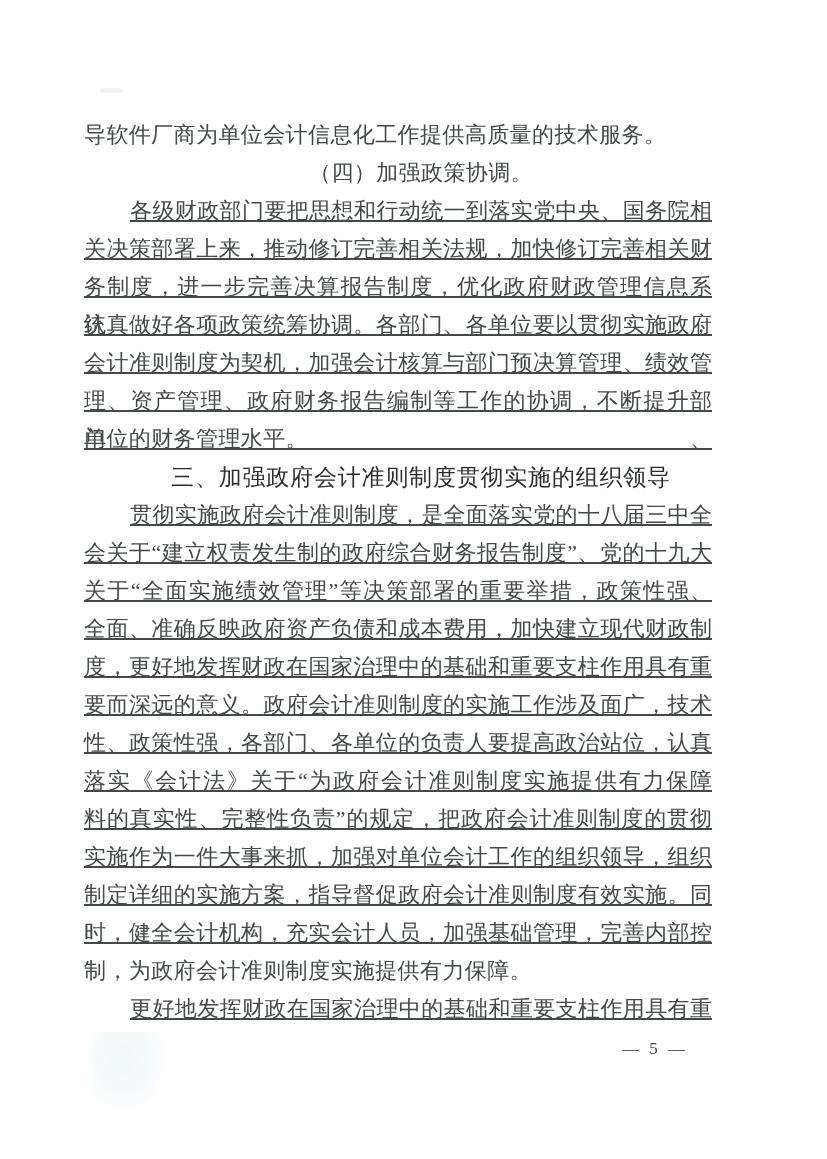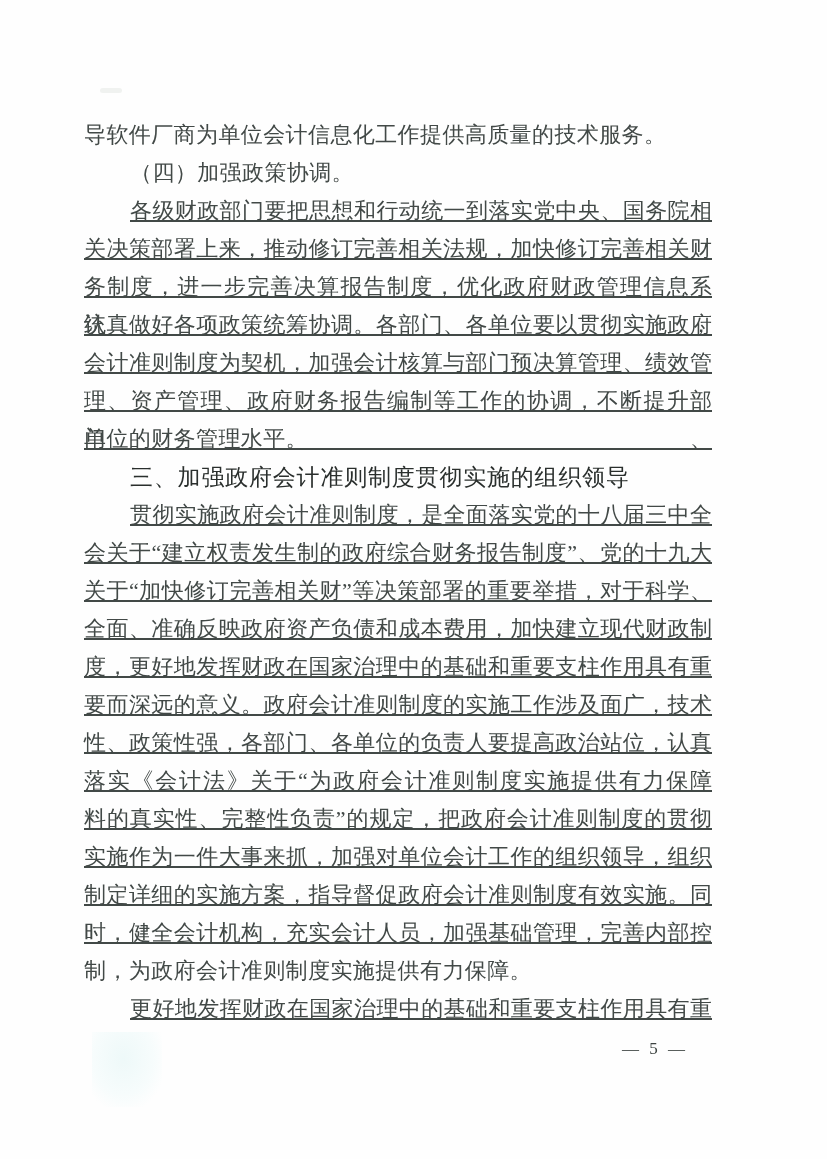--- a/index.html
+++ b/index.html
@@ -32,20 +32,21 @@
   }
   .line.fill {
     white-space: normal;
     text-align: justify;
     text-align-last: justify;
     letter-spacing: 0;
     text-decoration: underline;
   }
   .line.indent {
     text-indent: 46px;
+    text-align: center;
   }
   .line.heading {
     font-family: "Liberation Sans", "DejaVu Sans", sans-serif;
     font-weight: 400;
     font-size: 23px;
     color: #2a2f2d;
     letter-spacing: 0.8px;
   }
   .page-number {
     margin-top: 8px;
@@ -92,21 +93,21 @@
     <div class="line indent fill">各级财政部门要把思想和行动统一到落实党中央、国务院相</div>
     <div class="line fill">关决策部署上来，推动修订完善相关法规，加快修订完善相关财</div>
     <div class="line fill">务制度，进一步完善决算报告制度，优化政府财政管理信息系统，</div>
     <div class="line fill">认真做好各项政策统筹协调。各部门、各单位要以贯彻实施政府</div>
     <div class="line fill">会计准则制度为契机，加强会计核算与部门预决算管理、绩效管</div>
     <div class="line fill">理、资产管理、政府财务报告编制等工作的协调，不断提升部门、</div>
     <div class="line">单位的财务管理水平。</div>
     <div class="line heading indent">三、加强政府会计准则制度贯彻实施的组织领导</div>
     <div class="line indent fill">贯彻实施政府会计准则制度，是全面落实党的十八届三中全</div>
     <div class="line fill">会关于“建立权责发生制的政府综合财务报告制度”、党的十九大</div>
-    <div class="line fill">关于“加快修订完善相关财”等决策部署的重要举措，对于科学、</div>
+    <div class="line fill">关于“全面实施绩效管理”等决策部署的重要举措，政策性强、</div>
     <div class="line fill">全面、准确反映政府资产负债和成本费用，加快建立现代财政制</div>
     <div class="line fill">度，更好地发挥财政在国家治理中的基础和重要支柱作用具有重</div>
     <div class="line fill">要而深远的意义。政府会计准则制度的实施工作涉及面广，技术</div>
     <div class="line fill">性、政策性强，各部门、各单位的负责人要提高政治站位，认真</div>
     <div class="line fill">落实《会计法》关于“为政府会计准则制度实施提供有力保障</div>
     <div class="line fill">料的真实性、完整性负责”的规定，把政府会计准则制度的贯彻</div>
     <div class="line fill">实施作为一件大事来抓，加强对单位会计工作的组织领导，组织</div>
     <div class="line fill">制定详细的实施方案，指导督促政府会计准则制度有效实施。同</div>
     <div class="line fill">时，健全会计机构，充实会计人员，加强基础管理，完善内部控</div>
     <div class="line">制，为政府会计准则制度实施提供有力保障。</div>

